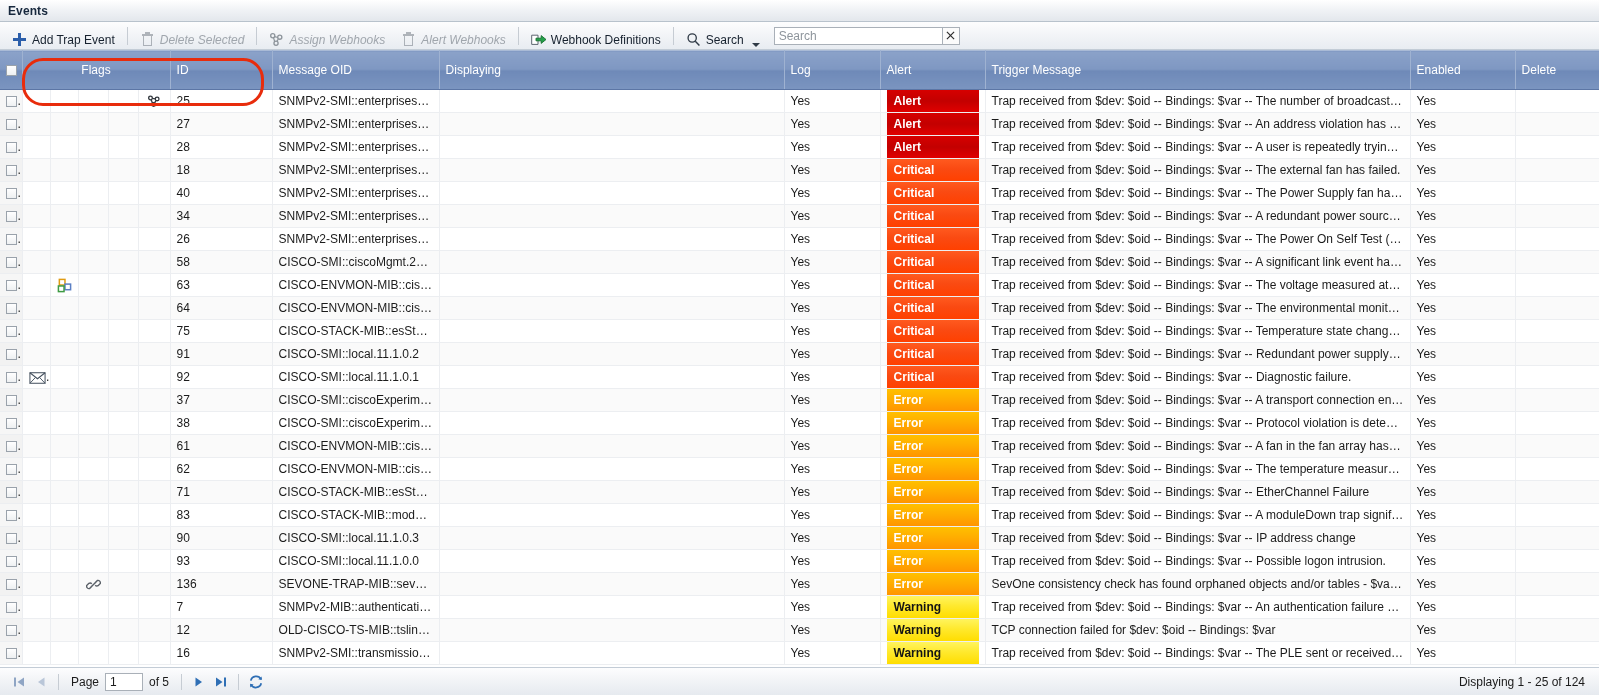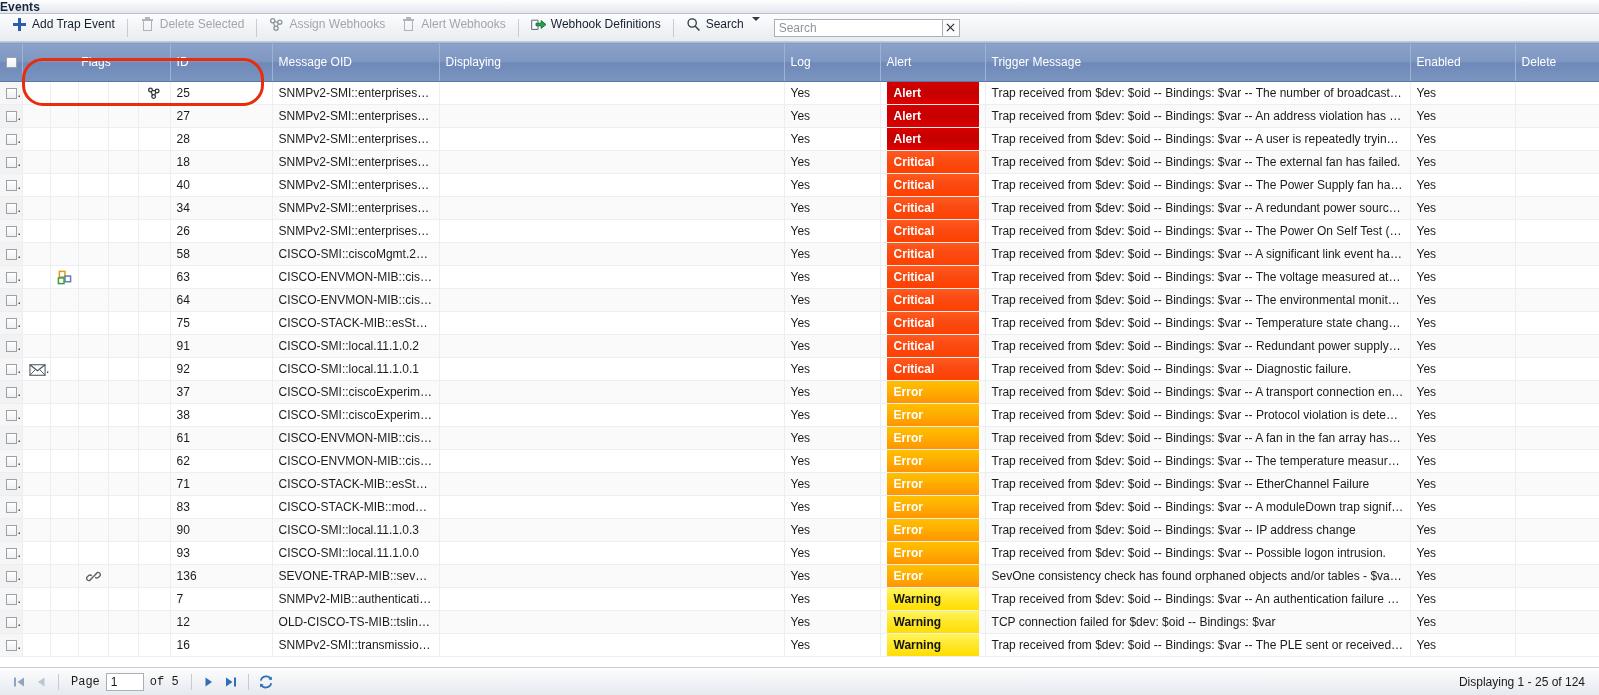--- a/index.html
+++ b/index.html
@@ -10,25 +10,26 @@
     width: 1599px; height: 695px;
     font-family: "Liberation Sans", sans-serif;
     font-size: 12px;
     color: #000000;
     overflow: hidden;
     position: relative;
   }
 
   
   #panel-header {
-    height: 14px;
+    height: 22px;
     background: linear-gradient(to bottom, #ffffff 0%, #f1f3f6 45%, #e3e7ec 100%);
     border-bottom: 1px solid #b8c2cc;
     display: flex;
     align-items: center;
+    padding-left: 8px;
     box-sizing: border-box;
   }
   #panel-title {
     font-weight: bold;
     font-size: 12px;
     color: #17283d;
     letter-spacing: 0.1px;
   }
 
   
@@ -37,34 +38,35 @@
     background: linear-gradient(to bottom, #fdfdfe 0%, #f2f4f7 50%, #e8ecf1 100%);
     border-bottom: 1px solid #c3ccd6;
     display: flex;
     align-items: center;
     padding: 0 4px;
     box-sizing: border-box;
     gap: 0px;
   }
   .tb-btn {
     display: flex;
-    align-items: flex-start;
+    align-items: flex-end;
     gap: 5px;
     height: 22px;
     padding: 0 7px;
     white-space: nowrap;
     font-size: 12px;
     color: #16212e;
     border: 1px solid transparent;
     border-radius: 3px;
     cursor: pointer;
   }
   .tb-btn.disabled {
     color: #a0a6ad;
     cursor: default;
+    font-style: italic;
   }
   .tb-sep {
     width: 1px;
     height: 18px;
     background: #c6ccd3;
     margin: 0 4px;
   }
   .tb-ico { width: 15px; height: 15px; display: inline-block; position: relative; flex: 0 0 auto;}
 
   
@@ -204,21 +206,21 @@
     border-top:1px solid #c3ccd6;
     display:flex; align-items:center;
     box-sizing:border-box;
     padding: 0 8px;
   }
   .pg-btn {
     width:22px;height:22px;display:flex;align-items:center;justify-content:center;cursor:pointer;
   }
   .pg-btn.disabled { cursor:default; }
   .pg-sep { width:1px;height:16px;background:#c6ccd3;margin:0 6px; }
-  #pg-label, #pg-of { font-size:12px;color:#1b1b1b; margin:0 6px;font-family:Liberation Mono, monospace; }
+  #pg-label, #pg-of { font-size:12px;color:#1b1b1b; margin:0 6px; }
   #pg-input {
     width:38px;height:18px;border:1px solid #a9b0b8;background:#fff;
     font-family:"Liberation Sans", sans-serif;font-size:12px;color:#1b1b1b;
     padding:0 4px;box-sizing:border-box;outline:none;
   }
   #pg-status { margin-left:auto; font-size:12px; color:#1b1b1b; padding-right:6px; }
 
   
   #highlight-ellipse {
     position:absolute;

